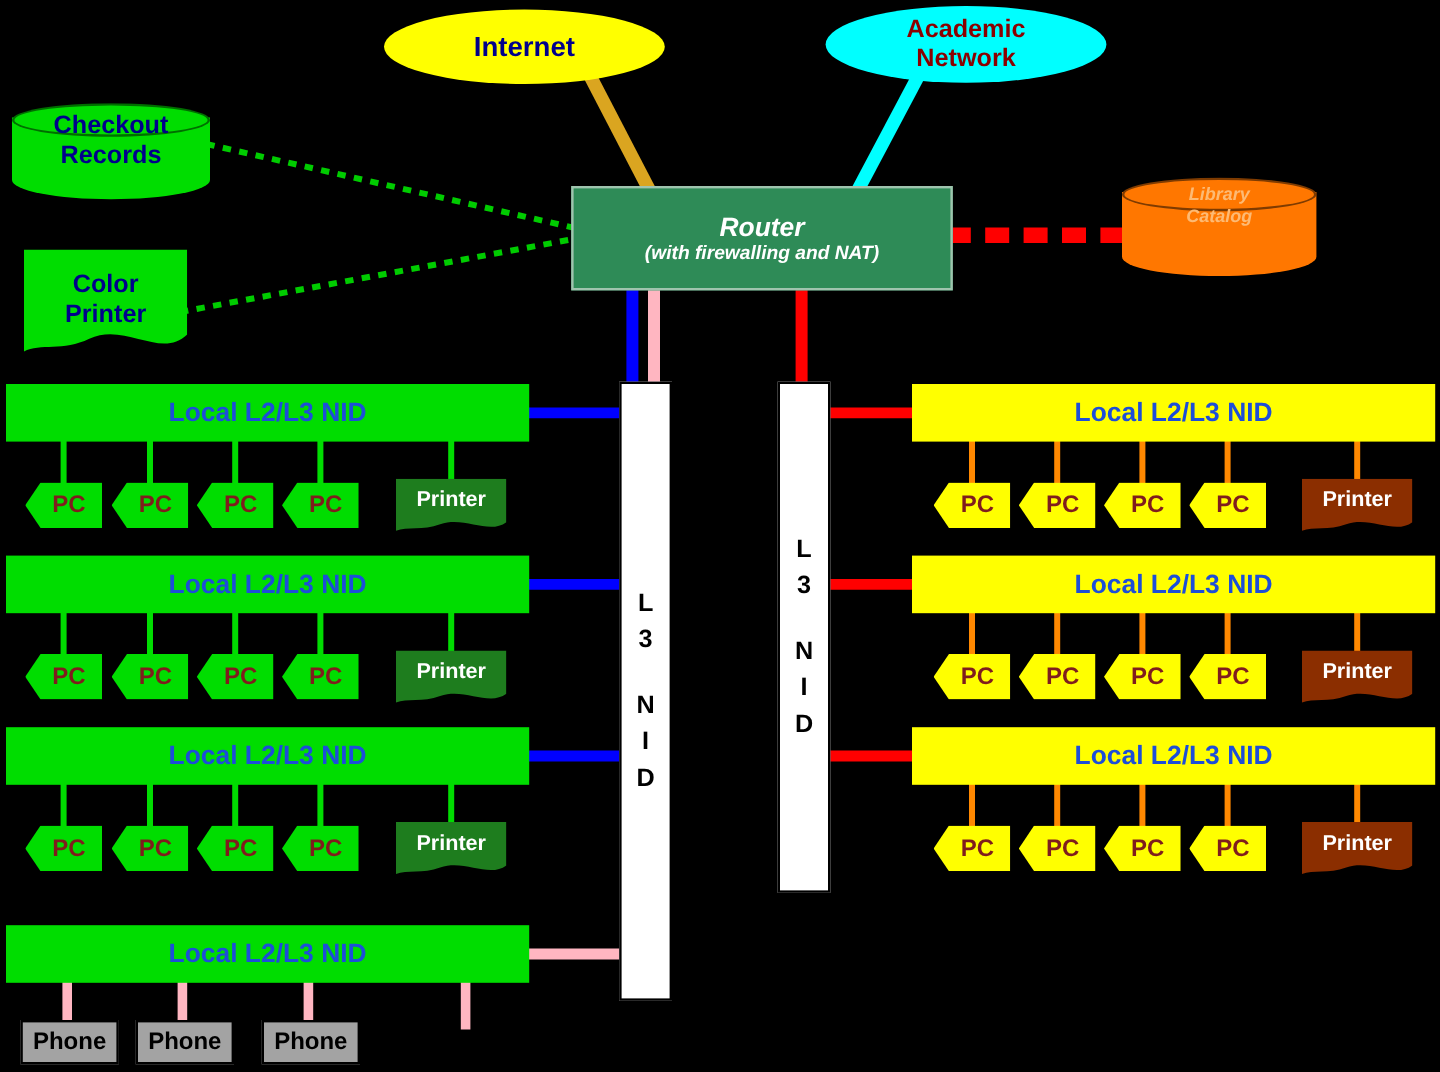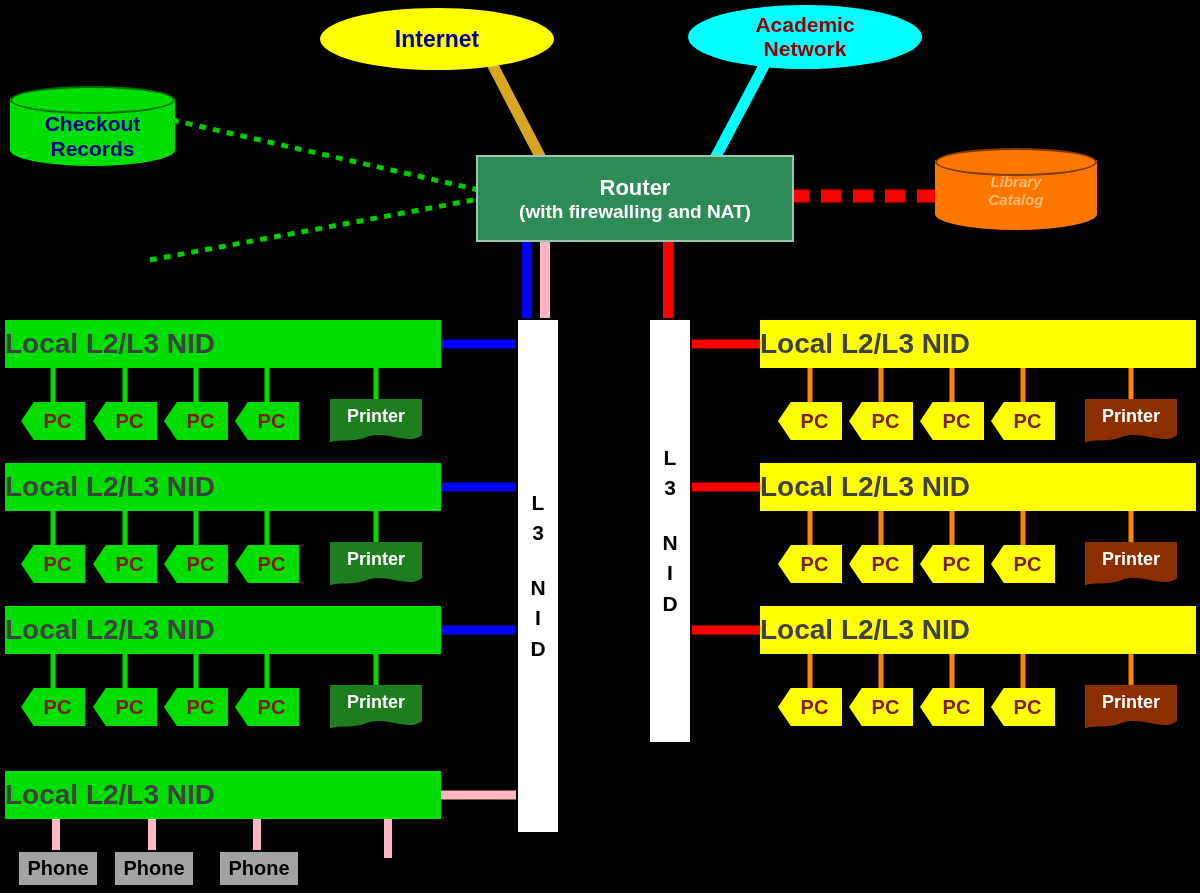--- a/index.html
+++ b/index.html
@@ -3,33 +3,33 @@
 <meta charset="utf-8">
 <style>
   html,body{margin:0;padding:0;background:#000;}
   #canvas{position:relative;width:1200px;height:893px;background:#000;overflow:hidden;
           font-family:"Liberation Sans",sans-serif;font-weight:bold;}
   #wires{position:absolute;left:0;top:0;z-index:1;}
   .node{position:absolute;z-index:2;}
   .ellipse{border-radius:50%;display:flex;align-items:center;justify-content:center;text-align:center;}
   .internet-fill{background:#ffff00;color:#00008b;font-size:23px;}
   .academic-fill{background:#00ffff;color:#8b0000;font-size:21px;}
-  .bar{display:flex;align-items:center;color:#404040;font-size:28px;}
+  .bar{display:flex;align-items:center;justify-content:center;color:#1d4ed8;font-size:22px;}
   .green-fill{background:#00dd00;}
   .yellow-fill{background:#ffff00;}
   .router{background:#2e8b57;border:2px solid #9fc4ae;color:#fff;display:flex;flex-direction:column;
-          align-items:center;justify-content:center;text-align:center;}
+          align-items:center;justify-content:center;text-align:center;font-style:italic;}
   .router .r1{font-size:22px;}
-  .router .r2{font-size:19px;}
+  .router .r2{font-size:16px;}
   
   .cyl .lid{position:absolute;left:0;right:0;top:0;height:24px;border-radius:50%;
             border:2px solid rgba(0,0,0,.5);z-index:2;}
   .cyl .body{position:absolute;left:0;right:0;top:12px;bottom:0;
              border-radius:0 0 50% 50% / 0 0 16px 16px;z-index:1;}
-  .cyl .clabel{position:absolute;left:0;right:0;top:25px;text-align:center;z-index:3;line-height:1.2;}
+  .cyl .clabel{position:absolute;left:0;right:0;top:6px;text-align:center;z-index:3;line-height:1.2;}
   .cyl.green .lid,.cyl.green .body{background:#00dd00;}
   .cyl.green .clabel{color:#00008b;font-size:21px;}
   .cyl.orange .lid,.cyl.orange .body{background:#ff7700;}
   .cyl.orange .clabel{color:#fdba74;font-size:15px;font-style:italic;}
   .cyl.white .lid,.cyl.white .body{background:#fff;}
   .cyl.small .lid{height:16px;border-width:2px;}
   .cyl.small .body{top:8px;border-radius:0 0 50% 50% / 0 0 10px 10px;}
   .cyl.small .clabel{top:12px;color:#000;font-size:19px;}
   
   .printer svg{position:absolute;left:0;top:0;width:100%;height:100%;}
@@ -126,20 +126,26 @@
   <div class="node ellipse internet-fill" style="left:320px;top:8px;width:234px;height:62px">
     <span>Internet</span>
   </div>
 
   <div class="node cyl green" style="left:10px;top:86px;width:165px;height:80px">
     <div class="lid"></div>
     <div class="body"></div>
     <div class="clabel" style="padding:0 26px">Checkout Records</div>
   </div>
 
+  <div class="node printer" style="left:20px;top:208px;width:136px;height:92px">
+    <svg viewBox="0 0 100 52" preserveAspectRatio="none">
+      <path class="pbright" d="M0 0 H100 V40 C84 52 62 34 40 42 C24 48 10 44 0 48 Z"></path>
+    </svg>
+    <span class="cplabel">Color Printer</span>
+  </div>
 
   <div class="node router" style="left:476px;top:155px;width:314px;height:83px">
     <span class="r1">Router</span>
     <span class="r2">(with firewalling and NAT)</span>
   </div>
 
   <div class="node cyl orange" style="left:935px;top:148px;width:162px;height:82px">
     <div class="lid"></div>
     <div class="body"></div>
     <div class="clabel" style="padding:0 34px">Library Catalog</div>

